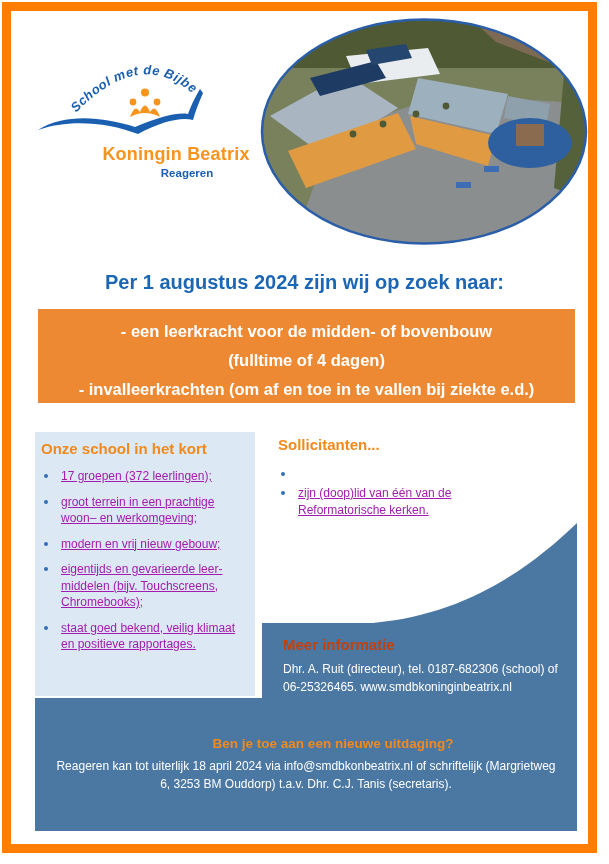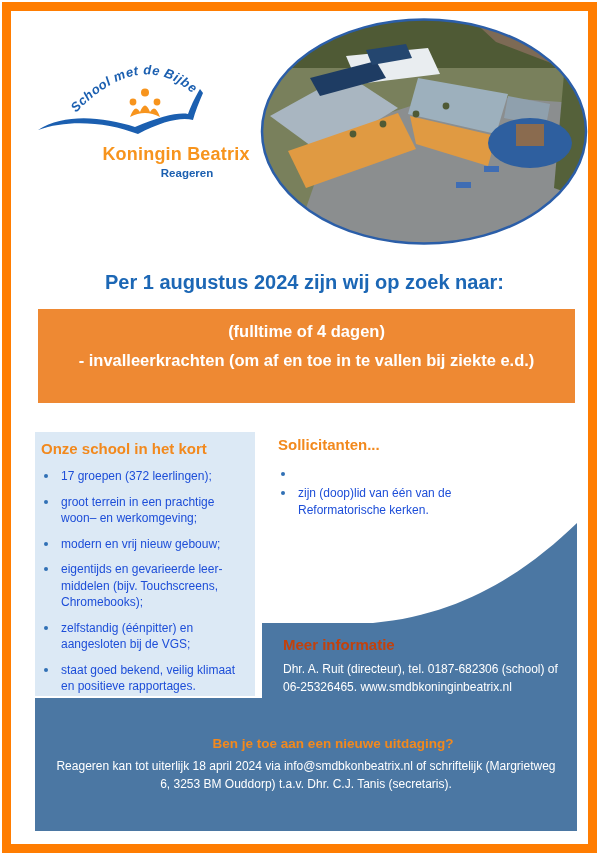--- a/index.html
+++ b/index.html
@@ -28,21 +28,21 @@
   .banner{position:absolute;left:38px;top:309px;width:537px;height:94px;background:#ee8933;
           color:#ffffff;font-weight:bold;font-size:16.5px;text-align:center;
           padding-top:8px;box-sizing:border-box;}
   .banner-line{line-height:29px;white-space:nowrap;}
 
   
   .left-panel{position:absolute;left:35px;top:432px;width:220px;height:264px;
               background:#dce9f5;box-sizing:border-box;padding:8px 6px 12px 6px;}
   .section-title{font-size:15px;font-weight:bold;color:#f2891d;margin:0 0 11px 0;}
   ul.bullets{list-style:none;margin:0;padding:0;}
-  ul.bullets li{display:flex;color:#1d4ed8;font-size:12px;line-height:16.5px;margin-bottom:9px;}
+  ul.bullets li{display:flex;color:#a21caf;font-size:12px;line-height:16.5px;margin-bottom:9px;text-decoration:underline;}
   .dot{flex:0 0 auto;width:4px;height:4px;border-radius:50%;background:#3070b5;
        margin:6px 13px 0 3px;}
   .left-panel li .text{width:185px;}
   .right-col{position:absolute;left:278px;top:436px;width:280px;}
   .right-col .section-title{margin-bottom:13px;}
   .right-col li .text{width:205px;}
 
   
   .blue-shape{position:absolute;left:35px;top:515px;width:542px;height:316px;}
   .info-title{position:absolute;left:283px;top:636px;margin:0;font-size:15px;
@@ -106,20 +106,21 @@
       <circle cx="125" cy="108" r="3.4" fill="#4f5a35"></circle>
       <circle cx="158" cy="98" r="3.4" fill="#4f5a35"></circle>
       <circle cx="188" cy="90" r="3.4" fill="#4f5a35"></circle>
     </g>
     <ellipse cx="166" cy="115.5" rx="162" ry="112" fill="none" stroke="#2b5ea8" stroke-width="2.5"></ellipse>
   </svg>
 
   <div class="title">Per 1 augustus 2024 zijn wij op zoek naar:</div>
 
   <div class="banner">
+    <div class="banner-line">- een leerkracht voor de midden- of bovenbouw</div>
     <div class="banner-line">(fulltime of 4 dagen)</div>
     <div class="banner-line">- invalleerkrachten (om af en toe in te vallen bij ziekte e.d.)</div>
   </div>
 
   <section class="left-panel">
     <h3 class="section-title">Onze school in het kort</h3>
     <ul class="bullets">
       <li>
           <span class="dot"></span>
           <span class="text">17 groepen (372 leerlingen);</span>
@@ -128,24 +129,20 @@
           <span class="dot"></span>
           <span class="text">groot terrein in een prachtige woon– en werkomgeving;</span>
         </li>
       <li>
           <span class="dot"></span>
           <span class="text">modern en vrij nieuw gebouw;</span>
         </li>
       <li>
           <span class="dot"></span>
           <span class="text">eigentijds en gevarieerde leer-middelen (bijv. Touchscreens, Chromebooks);</span>
-        </li>
-      <li>
-          <span class="dot"></span>
-          <span class="text">zelfstandig (éénpitter) en aangesloten bij de VGS;</span>
         </li>
       <li>
           <span class="dot"></span>
           <span class="text">staat goed bekend, veilig klimaat en positieve rapportages.</span>
         </li>
     </ul>
   </section>
 
   <section class="right-col">
     <h3 class="section-title">Sollicitanten...</h3>

